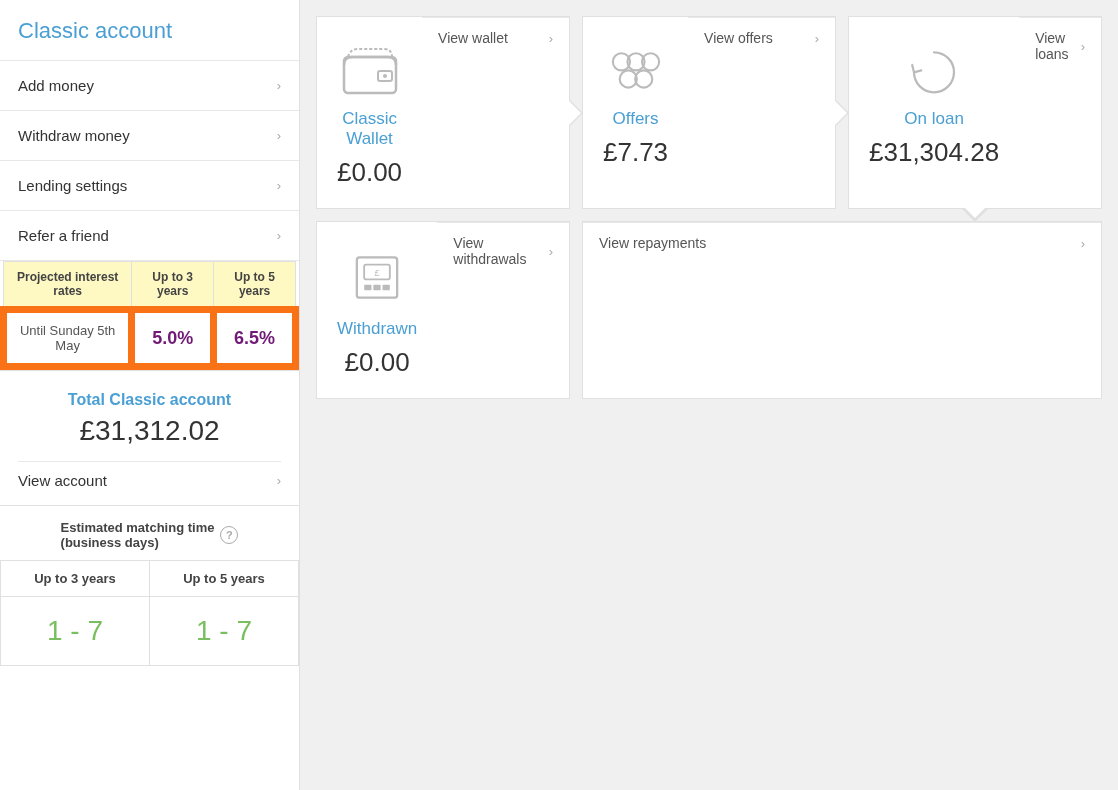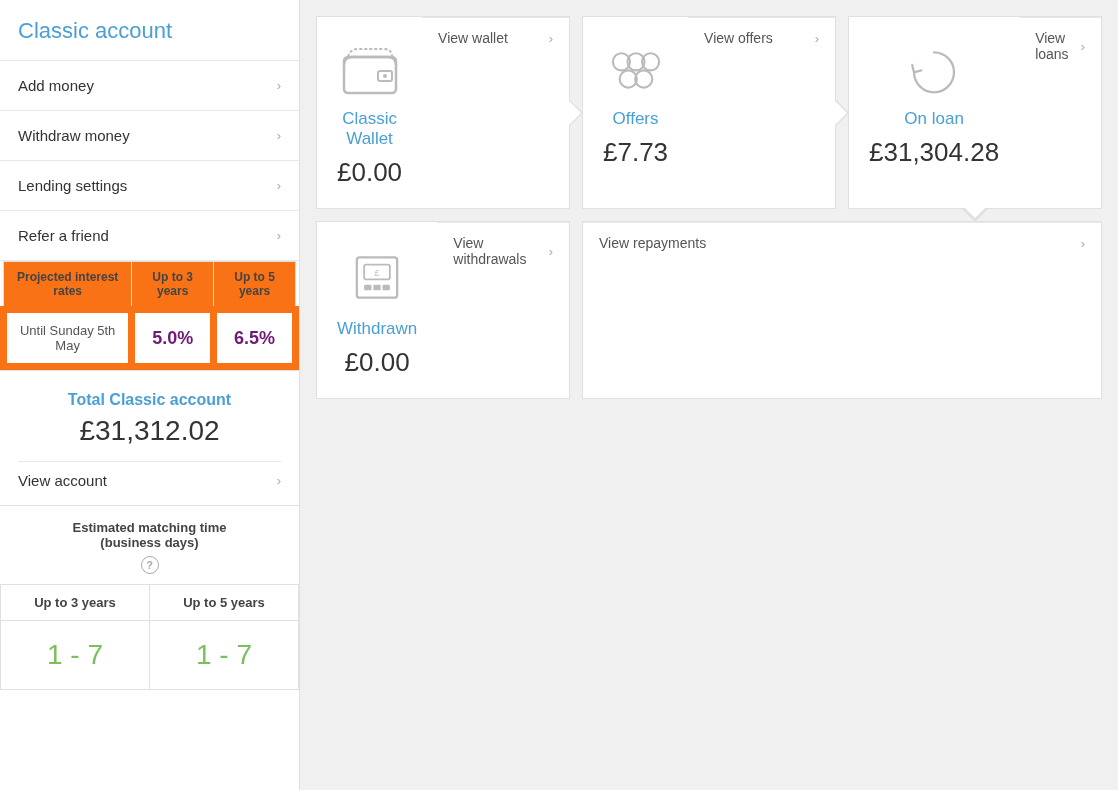--- a/index.html
+++ b/index.html
@@ -48,21 +48,21 @@
     .rates-section {
       border-bottom: 1px solid #e0e0e0;
       padding: 0;
     }
     .rates-table {
       width: 100%;
       border-collapse: collapse;
       font-size: 13px;
     }
     .rates-table th {
-      background: #f97316;
+      background: #fef9c3;
       border: 1px solid #e0e0e0;
       padding: 8px 6px;
       text-align: center;
       font-weight: 600;
       color: #444;
       font-size: 12px;
     }
     .rates-table td {
       border: 7px solid #f97316;
       padding: 10px 6px;
@@ -112,22 +112,20 @@
     }
     .matching-header {
       display: flex;
       align-items: center;
       justify-content: center;
       gap: 6px;
       padding: 14px 18px 10px 18px;
       font-size: 13px;
       font-weight: 600;
       color: #444;
-      text-align: center;
-      flex-direction: column;
     }
     .help-icon {
       width: 18px;
       height: 18px;
       border-radius: 50%;
       border: 1px solid #aaa;
       color: #aaa;
       font-size: 11px;
       display: inline-flex;
       align-items: center;

